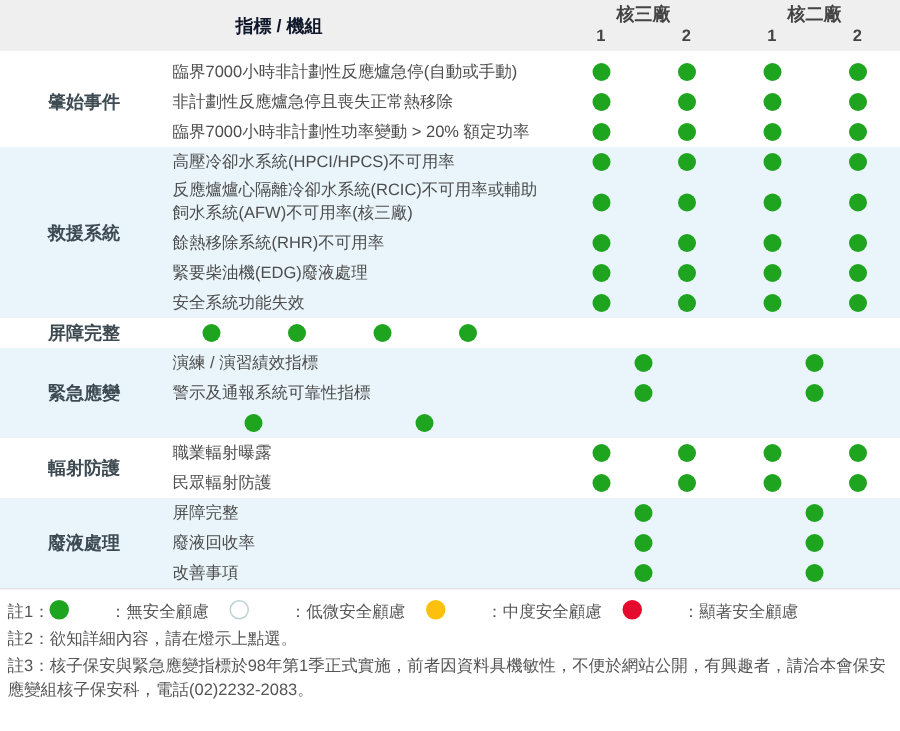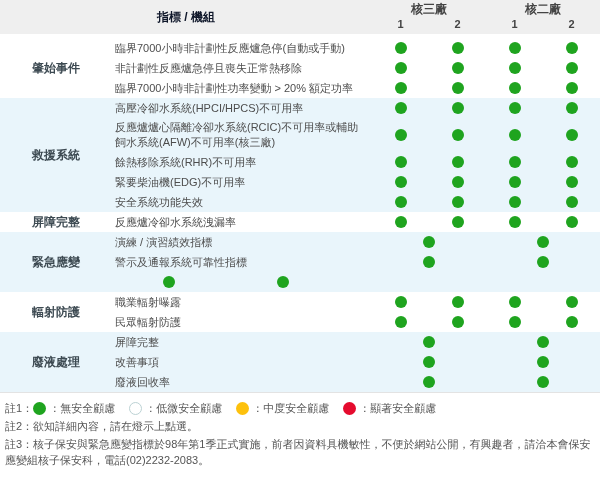--- a/index.html
+++ b/index.html
@@ -25,21 +25,21 @@
   .row { display:flex; align-items:center; min-height:20px; }
   .row-label { width:260px; font-size:11px; color:#4d4d4d; line-height:15px; padding:2px 6px 2px 3px; }
   .dots { display:flex; width:228px; align-items:center; }
   .dot-cell { width:57px; display:flex; justify-content:center; }
   .dot-cell.wide { width:114px; }
   .dot { width:12px; height:12px; border-radius:50%; display:inline-block; }
 
   .notes { padding:7px 5px 0 5px; font-size:11px; color:#555; }
   .note { line-height:16px; margin-bottom:2px; }
   .legend-line { display:flex; align-items:center; }
-  .legend-item { display:inline-flex; align-items:center; margin-right:14px; }
+  .legend-item { display:inline-flex; margin-right:14px;gap:24px; }
   .legend-dot { width:13px; height:13px; margin-right:3px; }
 </style>
 </head>
 <body>
 
 <div class="page">
 
   <div class="thead">
     <div class="th-indicator">指標 / 機組</div>
     <div class="th-plants">
@@ -161,21 +161,21 @@
               </div>
               <div class="dot-cell">
                 <span class="dot" style="background: rgb(31, 164, 31);"></span>
               </div>
               <div class="dot-cell">
                 <span class="dot" style="background: rgb(31, 164, 31);"></span>
               </div>
             </div>
           </div>
           <div class="row">
-            <div class="row-label">緊要柴油機(EDG)不可用率</div>
+            <div class="row-label">緊要柴油機(EDG)廢液處理</div>
             <div class="dots">
               <div class="dot-cell">
                 <span class="dot" style="background: rgb(31, 164, 31);"></span>
               </div>
               <div class="dot-cell">
                 <span class="dot" style="background: rgb(31, 164, 31);"></span>
               </div>
               <div class="dot-cell">
                 <span class="dot" style="background: rgb(31, 164, 31);"></span>
               </div>
@@ -200,21 +200,20 @@
                 <span class="dot" style="background: rgb(31, 164, 31);"></span>
               </div>
             </div>
           </div>
         </div>
       </div>
       <div class="group">
         <div class="group-label">屏障完整</div>
         <div class="rows">
           <div class="row">
-            <div class="row-label">反應爐冷卻水系統洩漏率</div>
             <div class="dots">
               <div class="dot-cell">
                 <span class="dot" style="background: rgb(31, 164, 31);"></span>
               </div>
               <div class="dot-cell">
                 <span class="dot" style="background: rgb(31, 164, 31);"></span>
               </div>
               <div class="dot-cell">
                 <span class="dot" style="background: rgb(31, 164, 31);"></span>
               </div>
@@ -309,32 +308,32 @@
             <div class="dots">
               <div class="dot-cell wide">
                 <span class="dot" style="background: rgb(31, 164, 31);"></span>
               </div>
               <div class="dot-cell wide">
                 <span class="dot" style="background: rgb(31, 164, 31);"></span>
               </div>
             </div>
           </div>
           <div class="row">
+            <div class="row-label">廢液回收率</div>
+            <div class="dots">
+              <div class="dot-cell wide">
+                <span class="dot" style="background: rgb(31, 164, 31);"></span>
+              </div>
+              <div class="dot-cell wide">
+                <span class="dot" style="background: rgb(31, 164, 31);"></span>
+              </div>
+            </div>
+          </div>
+          <div class="row">
             <div class="row-label">改善事項</div>
-            <div class="dots">
-              <div class="dot-cell wide">
-                <span class="dot" style="background: rgb(31, 164, 31);"></span>
-              </div>
-              <div class="dot-cell wide">
-                <span class="dot" style="background: rgb(31, 164, 31);"></span>
-              </div>
-            </div>
-          </div>
-          <div class="row">
-            <div class="row-label">廢液回收率</div>
             <div class="dots">
               <div class="dot-cell wide">
                 <span class="dot" style="background: rgb(31, 164, 31);"></span>
               </div>
               <div class="dot-cell wide">
                 <span class="dot" style="background: rgb(31, 164, 31);"></span>
               </div>
             </div>
           </div>
         </div>

